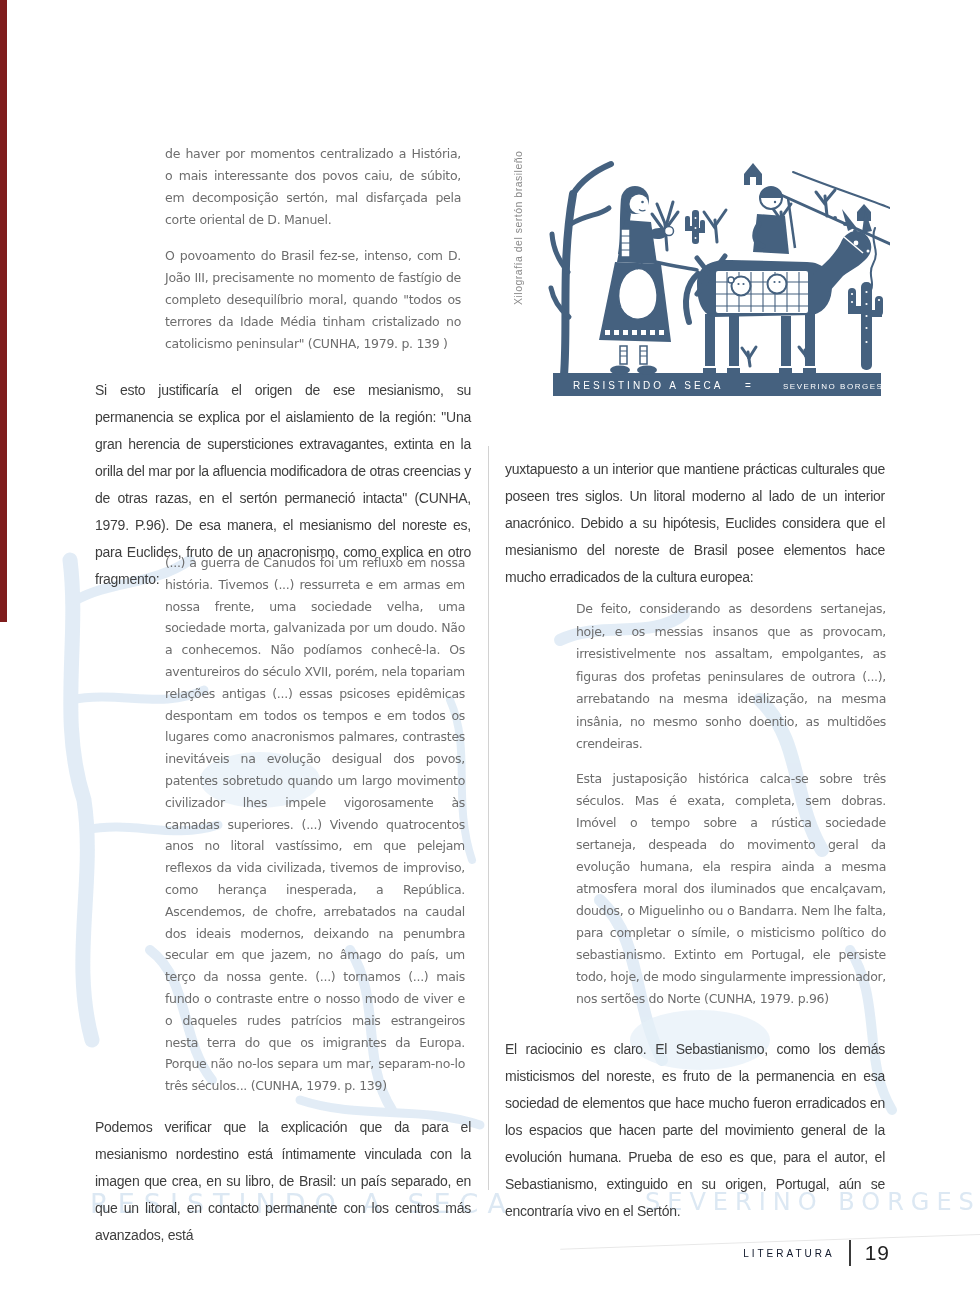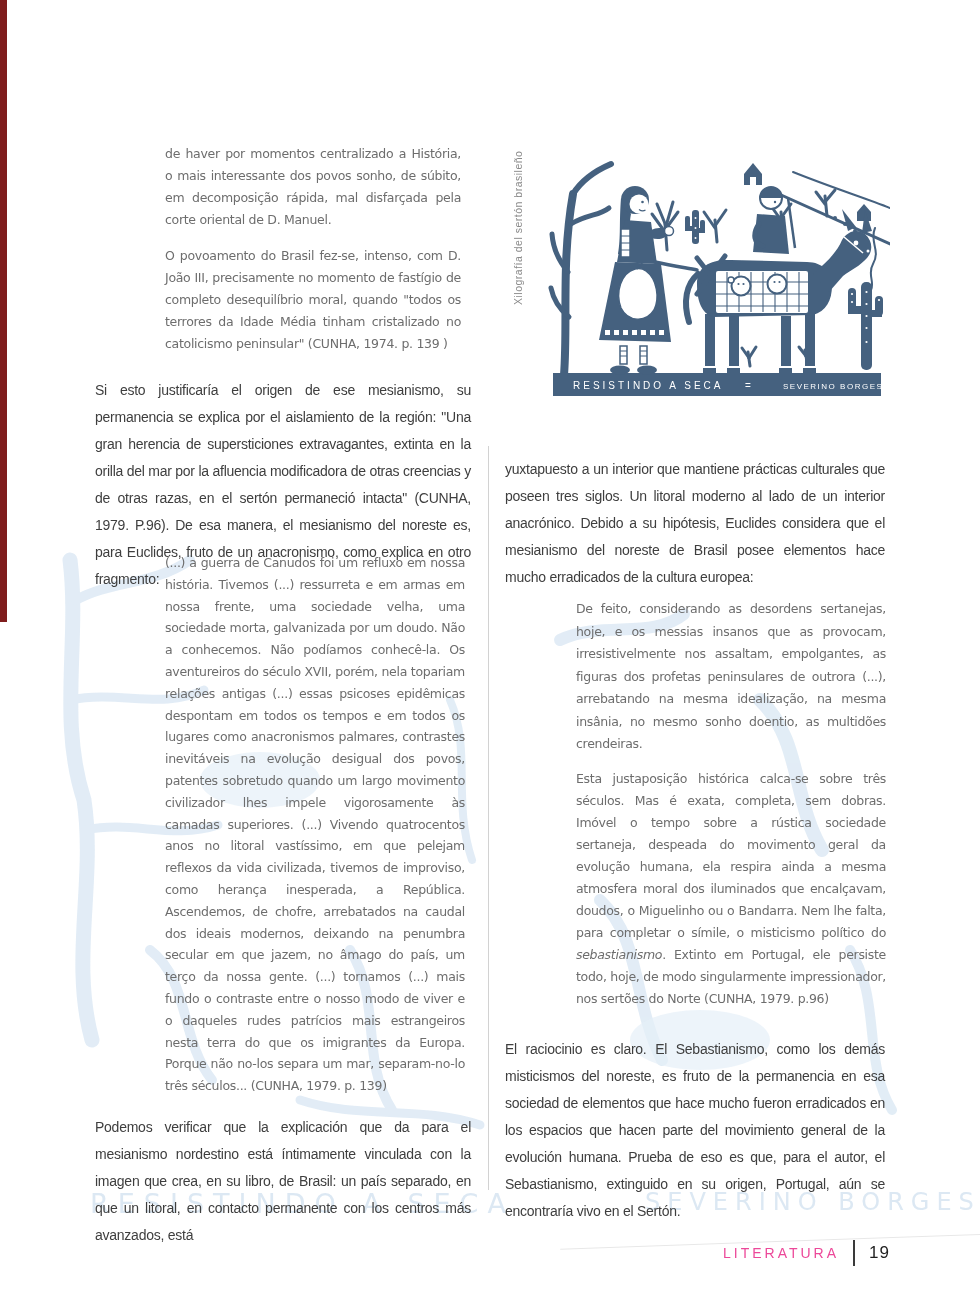--- a/index.html
+++ b/index.html
@@ -17,35 +17,35 @@
 
   
   .para{font-size:14px;line-height:27px;letter-spacing:-0.25px;color:#3e3e3e;
         text-align:justify;font-family:"Liberation Sans", sans-serif;}
 
   
   .quote{font-family:"DejaVu Sans", sans-serif;font-size:12.5px;color:#6d6d6d;
          letter-spacing:-0.3px;text-align:justify;}
   .quote p{margin:0 0 14px 0;}
   .quote p:last-child{margin:0;}
-  .it{font-style:italic;}
+  .it{}
 
   .coldiv{left:488px;top:446px;width:1px;height:744px;background:#d2d2d2;}
 
   .vcap{left:512px;top:135px;height:170px;width:16px;
         writing-mode:vertical-rl;transform:rotate(180deg);
         font-size:10.5px;color:#8a8a8a;letter-spacing:.5px;white-space:nowrap;}
 
   .illo{left:545px;top:132px;width:345px;height:285px;}
 
   .footer{left:0;top:1240px;width:890px;display:flex;justify-content:flex-end;
           align-items:center;gap:14px;}
-  .footer .sec{font-size:14px;letter-spacing:3px;color:#ec4899;}
+  .footer .sec{font-size:10px;letter-spacing:3px;color:#0f172a;}
   .footer .bar{display:inline-block;width:2px;height:26px;background:#3a3a3a;}
-  .footer .num{font-size:17px;color:#1f1f1f;letter-spacing:1px;}
+  .footer .num{font-size:21px;color:#1f1f1f;letter-spacing:1px;}
 
   .curl{right:0;top:1234px;width:420px;height:30px;border-top:1px solid #e8e8e8;
         transform:rotate(-2deg);transform-origin:right top;}
 </style>
 </head>
 <body>
 
 <div class="page">
 
   <svg class="abs wm" style="left:0;top:480px;" width="980" height="780" viewBox="0 0 980 780">
@@ -69,22 +69,22 @@
   <div class="wm-text" style="left:90px;top:1188px;">RESISTINDO   A   SECA</div>
   <div class="wm-text" style="left:645px;top:1188px;font-size:24px;letter-spacing:7px;">SEVERINO BORGES</div>
 
   <div class="abs strip"></div>
 
   <div class="abs curl"></div>
 
   <div class="abs coldiv"></div>
 
   <div class="abs quote" style="left:165px;top:143px;width:296px;line-height:22px;">
-    <p>de haver por momentos centralizado a História, o mais interessante dos povos sonho, de súbito, em decomposição rápida, mal disfarçada pela corte oriental de D. Manuel.</p>
-    <p>O povoamento do Brasil fez-se, intenso, com D. João III, precisamente no momento de fastígio de completo desequilíbrio moral, quando "todos os terrores da Idade Média tinham cristalizado no catolicismo peninsular" (CUNHA, 1974. p. 139 )</p>
+    <p>de haver por momentos centralizado a História, o mais interessante dos povos caiu, de súbito, em decomposição sertón, mal disfarçada pela corte oriental de D. Manuel.</p>
+    <p>O povoamento do Brasil fez-se, intenso, com D. João III, precisamente no momento de fastígio de completo desequilíbrio moral, quando "todos os terrores da Idade Média tinham cristalizado no catolicismo peninsular" (CUNHA, 1979. p. 139 )</p>
   </div>
 
   <div class="abs para" style="left:95px;top:377px;width:376px;">Si esto justificaría el origen de ese mesianismo, su permanencia se explica por el aislamiento de la región: "Una gran herencia de supersticiones extravagantes, extinta en la orilla del mar por la afluencia modificadora de otras creencias y de otras razas, en el sertón permaneció intacta" (CUNHA, 1979. P.96). De esa manera, el mesianismo del noreste es, para Euclides, fruto de un anacronismo, como explica en otro fragmento:</div>
 
   <div class="abs quote" style="left:165px;top:552px;width:300px;line-height:21.8px;">(...) a guerra de Canudos foi um refluxo em nossa história. Tivemos (...) ressurreta e em armas em nossa frente, uma sociedade velha, uma sociedade morta, galvanizada por um doudo. Não a conhecemos. Não podíamos conhecê-la. Os aventureiros do século XVII, porém, nela topariam relações antigas (...) essas psicoses epidêmicas despontam em todos os tempos e em todos os lugares como anacronismos palmares, contrastes inevitáveis na evolução desigual dos povos, patentes sobretudo quando um largo movimento civilizador lhes impele vigorosamente às camadas superiores. (...) Vivendo quatrocentos anos no litoral vastíssimo, em que pelejam reflexos da vida civilizada, tivemos de improviso, como herança inesperada, a República. Ascendemos, de chofre, arrebatados na caudal dos ideais modernos, deixando na penumbra secular em que jazem, no âmago do país, um terço da nossa gente. (...) tornamos (...) mais fundo o contraste entre o nosso modo de viver e o daqueles rudes patrícios mais estrangeiros nesta terra do que os imigrantes da Europa. Porque não no-los separa um mar, separam-no-lo três séculos... (CUNHA, 1979. p. 139)</div>
 
   <div class="abs para" style="left:95px;top:1102px;width:376px;margin-top:12px;">Podemos verificar que la explicación que da para el mesianismo nordestino está íntimamente vinculada con la imagen que crea, en su libro, de Brasil: un país separado, en que un litoral, en contacto permanente con los centros más avanzados, está</div>
 
   <div class="abs vcap">Xilografía del sertón brasileño</div>
 

